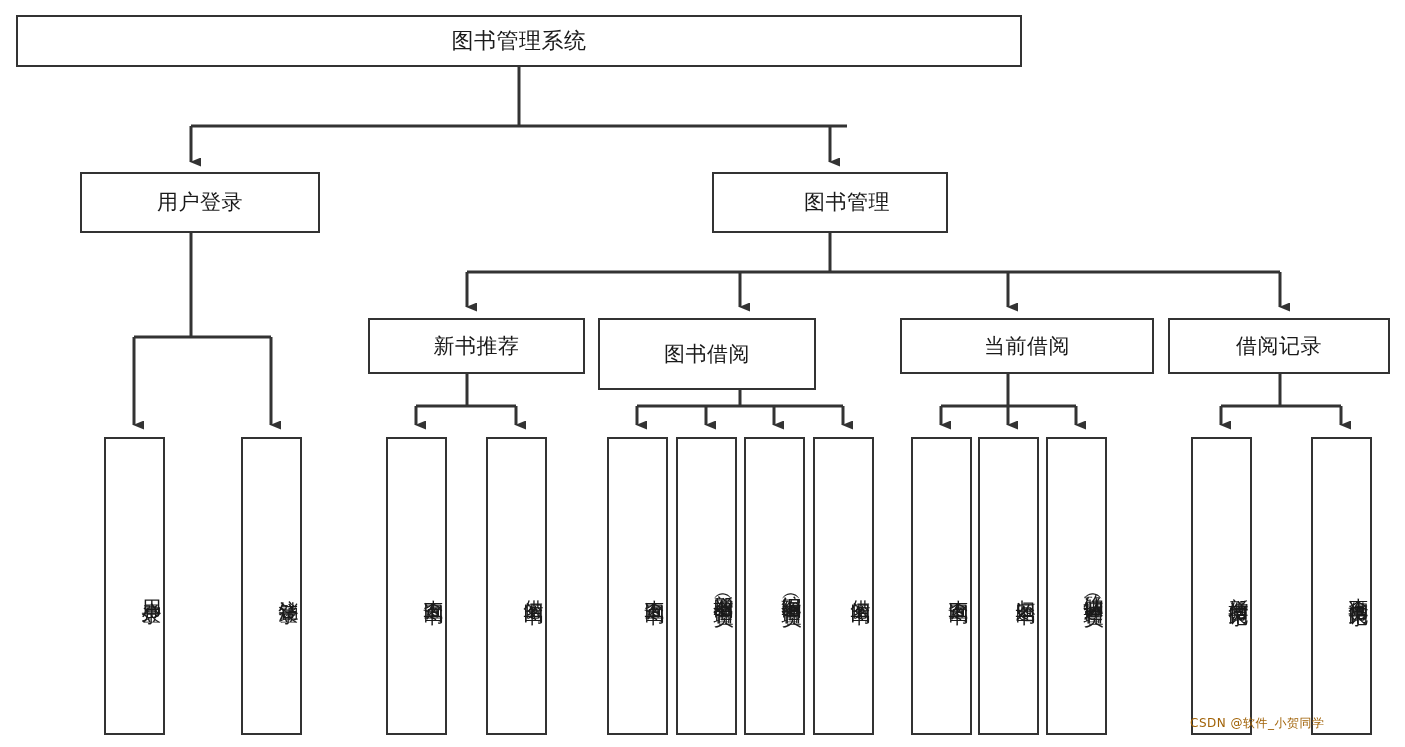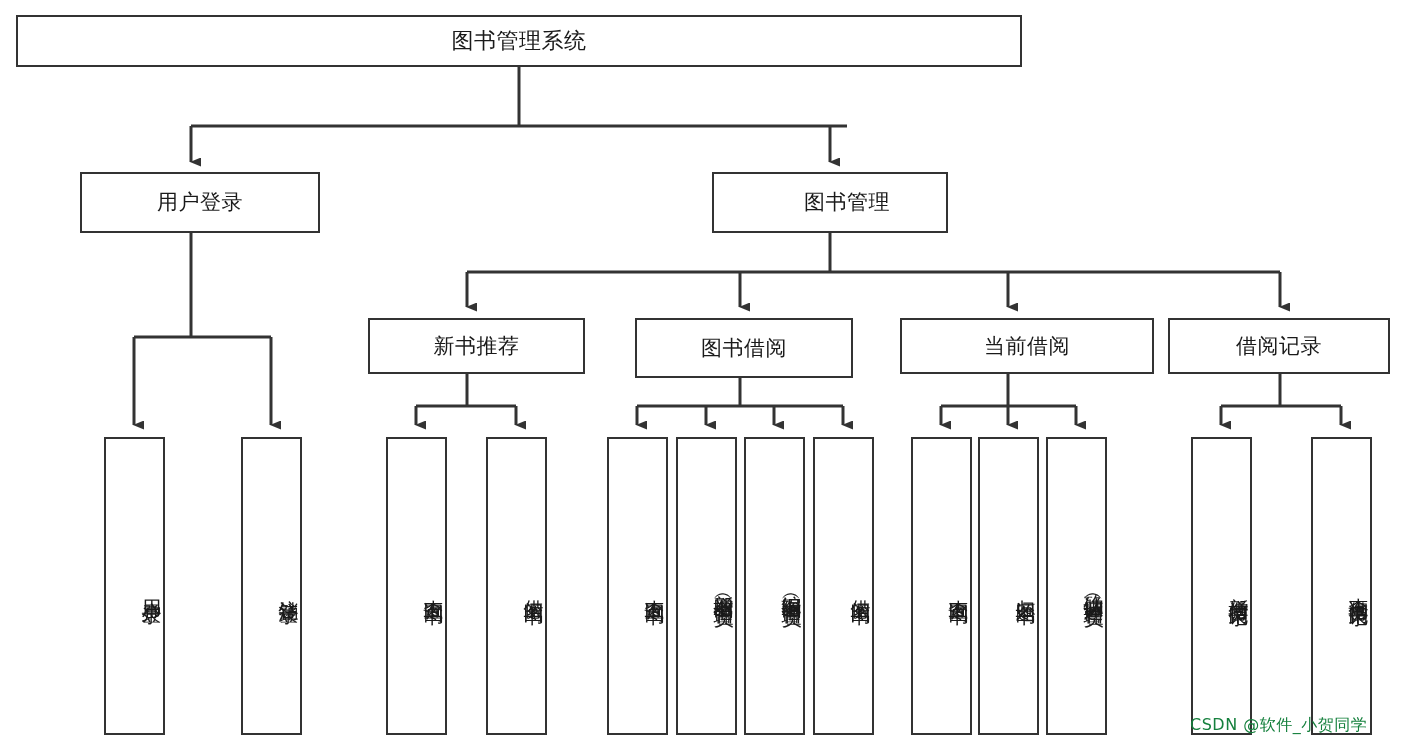--- a/index.html
+++ b/index.html
@@ -55,22 +55,22 @@
     justify-content: center;
     white-space: nowrap;
   }
   .node-v .vlabel {
     writing-mode: vertical-rl;
     text-orientation: upright;
     display: block;
   }
   .watermark {
     position: absolute;
-    font-size: 16px;
-    color: #15803d;
+    font-size: 12px;
+    color: #a16207;
     white-space: nowrap;
     letter-spacing: 0.5px;
     user-select: none;
   }
 </style>
 </head>
 <body>
 
 <div id="canvas">
 
@@ -123,21 +123,21 @@
       <path d="M1341,406 L1341,425" marker-end="url(#arrowhead)"></path>
     </g>
   </svg>
 
   <div class="node node-h node-root" style="left:16px; top:15px; width:1006px; height:52px;">图书管理系统</div>
 
   <div class="node node-h" style="left:80px; top:172px; width:240px; height:61px;">用户登录</div>
   <div class="node node-h" style="left:712px; top:172px; width:236px; height:61px;padding-left:34px;">图书管理</div>
 
   <div class="node node-h" style="left:368px; top:318px; width:217px; height:56px;">新书推荐</div>
-  <div class="node node-h" style="left:635px; top:318px; width:218px; height:60px;">图书借阅</div>
+  <div class="node node-h" style="left:598px; top:318px; width:218px; height:72px;">图书借阅</div>
   <div class="node node-h" style="left:900px; top:318px; width:254px; height:56px;">当前借阅</div>
   <div class="node node-h" style="left:1168px; top:318px; width:222px; height:56px;">借阅记录</div>
 
   <div class="node node-v" style="left:104px; top:437px; width:61px; height:298px;">
     <span class="vlabel">用户登录</span>
   </div>
   <div class="node node-v" style="left:241px; top:437px; width:61px; height:298px;">
     <span class="vlabel">注销登录</span>
   </div>
 

